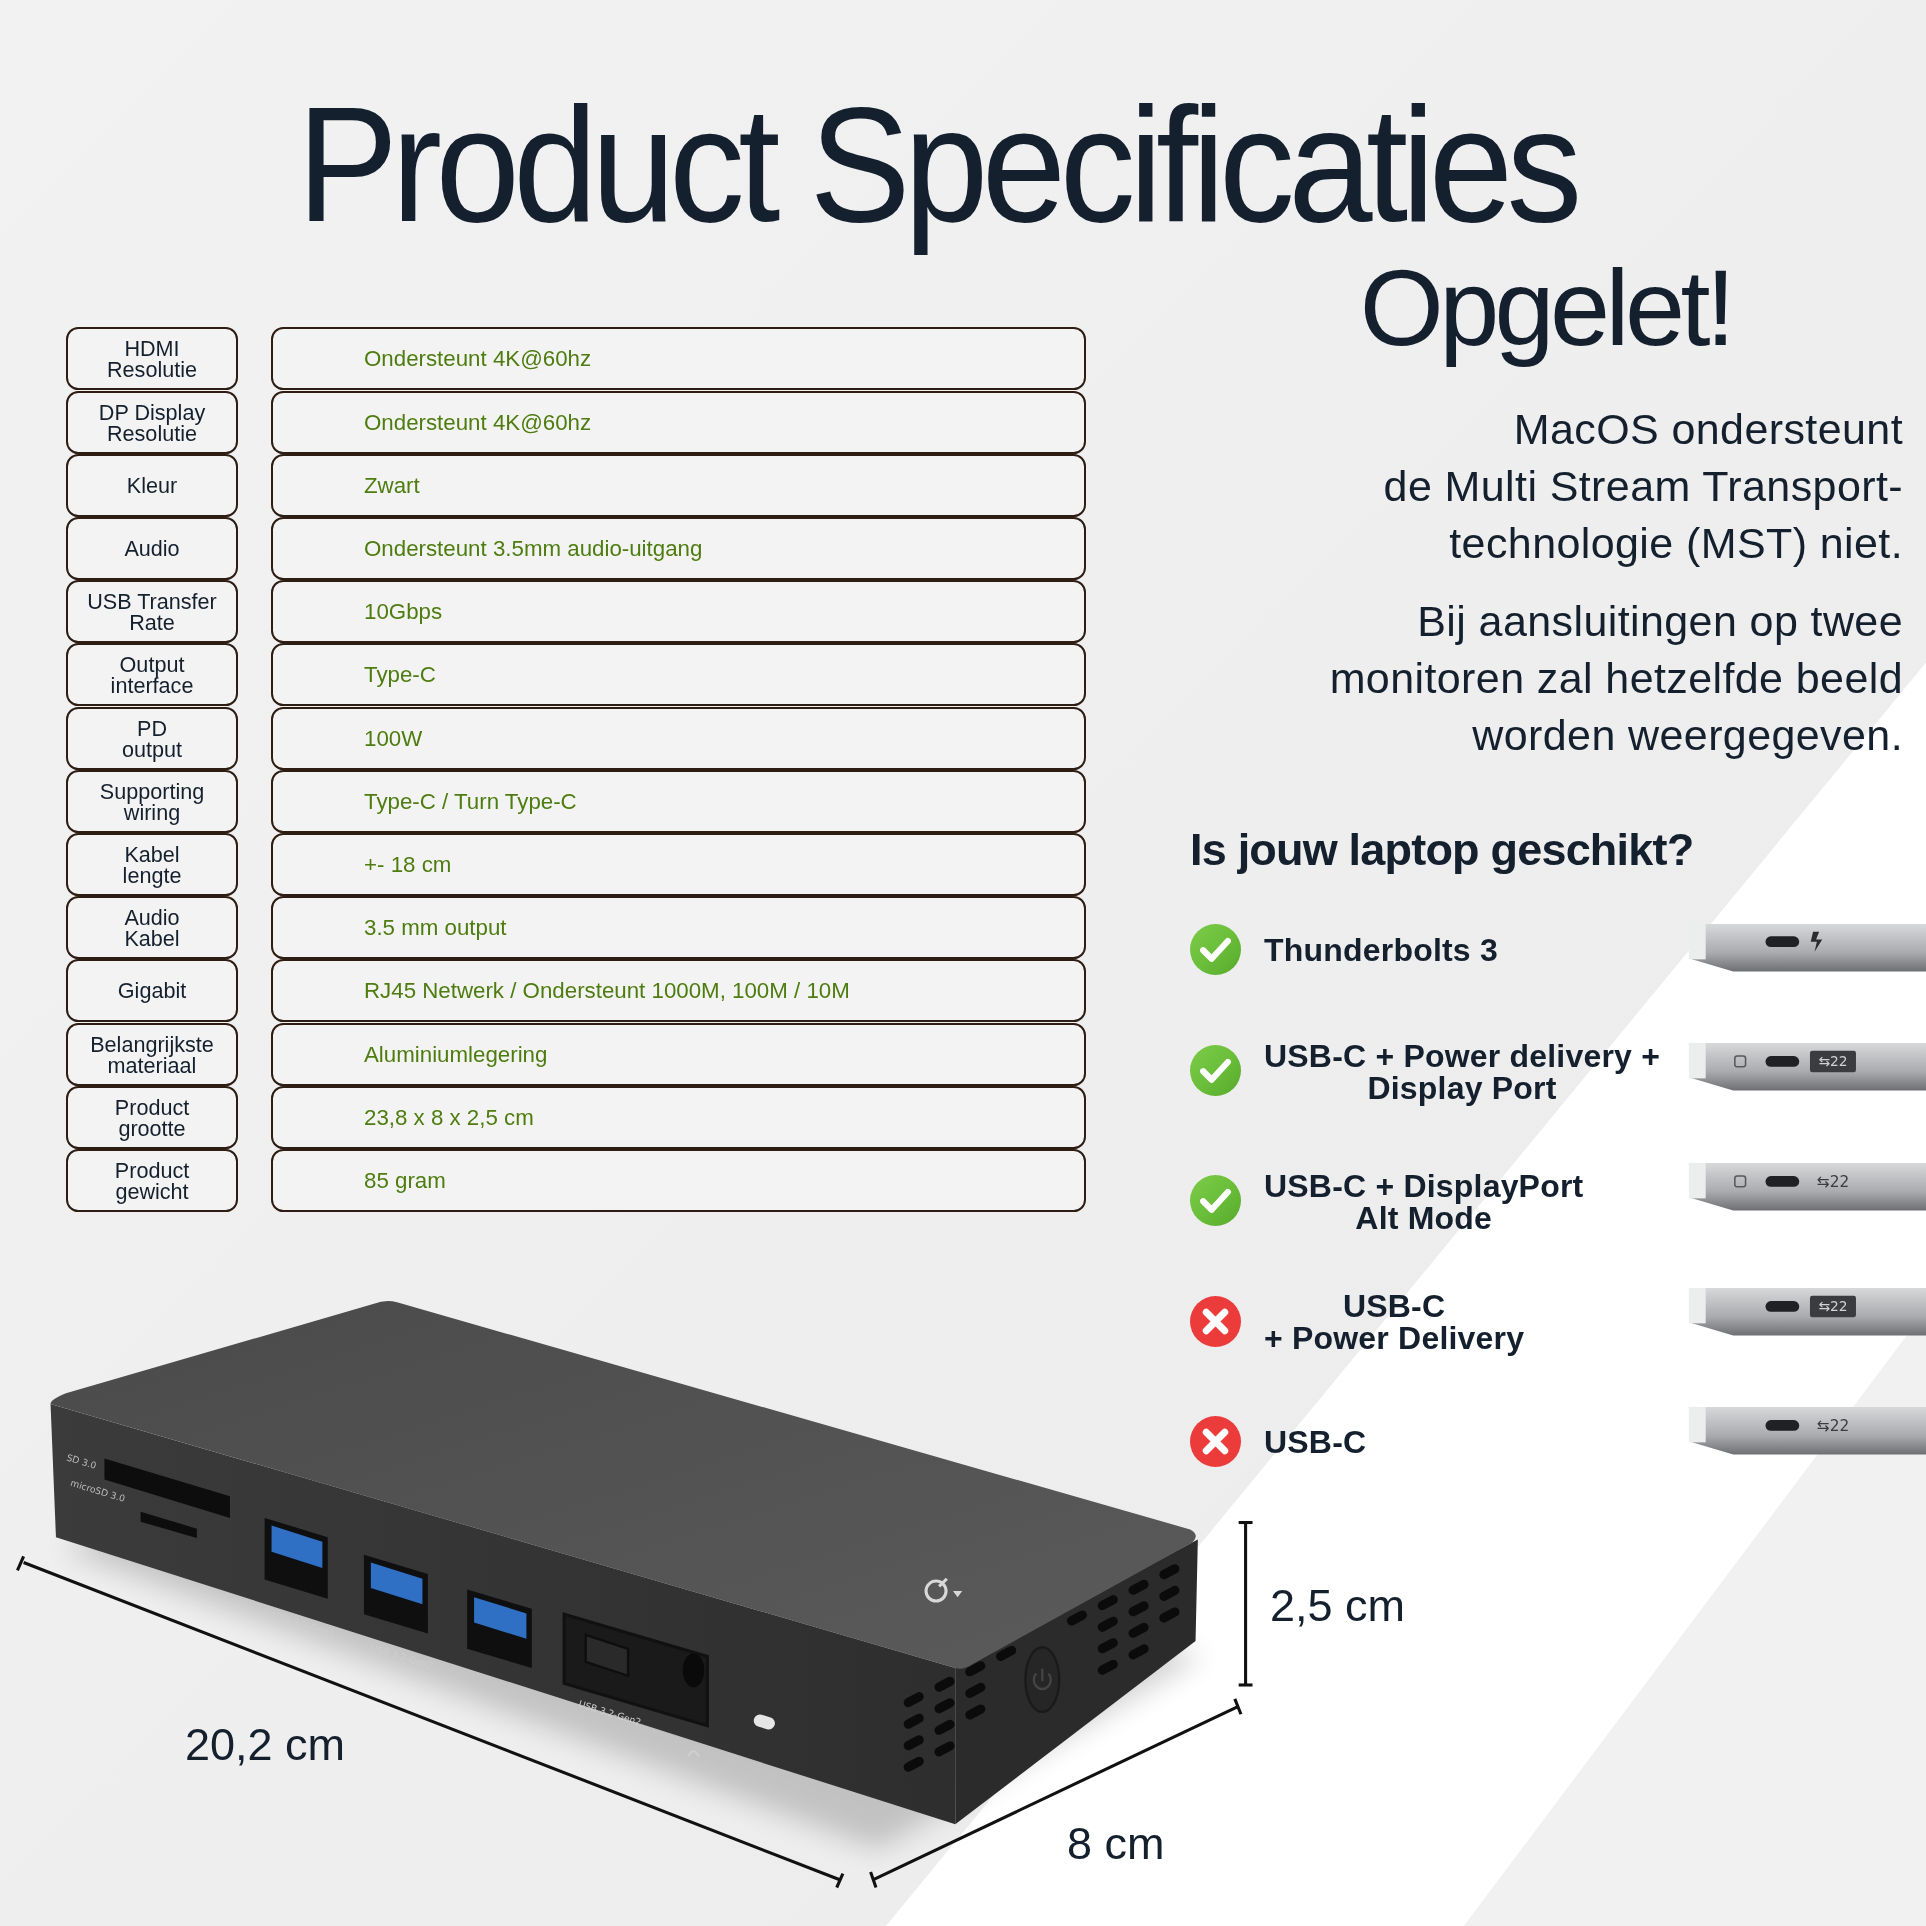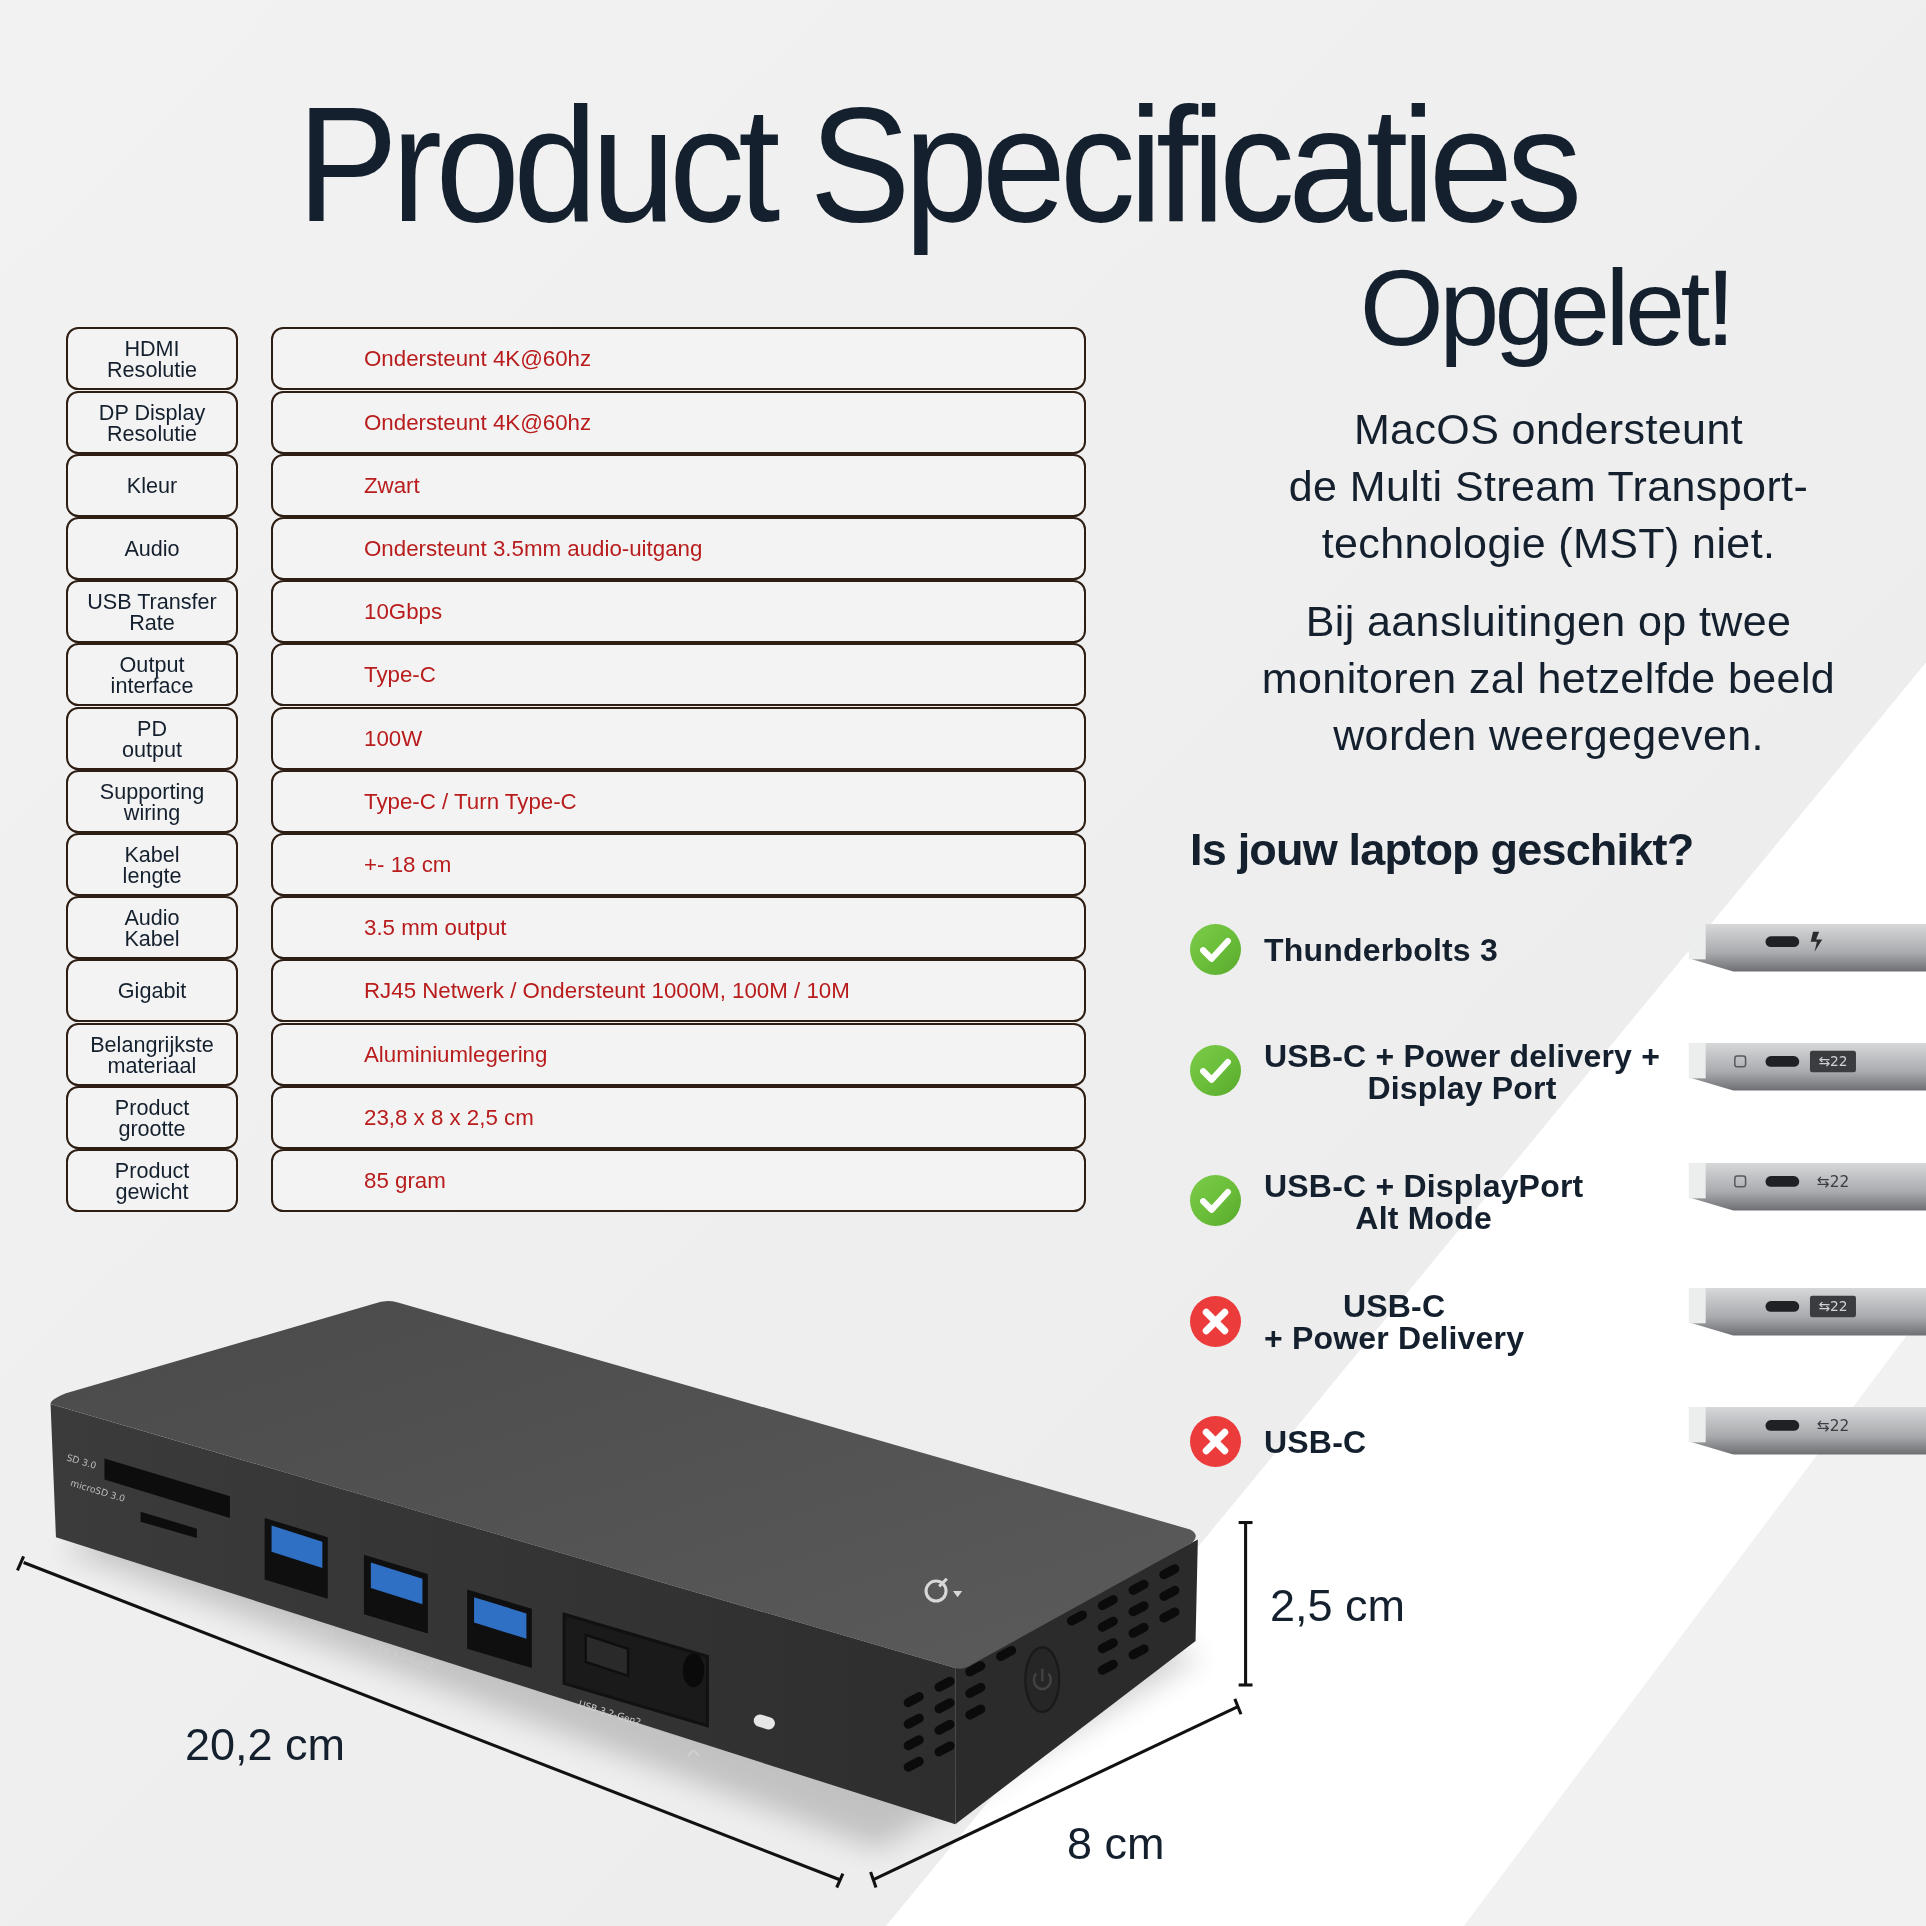--- a/index.html
+++ b/index.html
@@ -25,30 +25,30 @@
   .spec-label {
     position: absolute; left: 0; top: 0; width: 168px; height: 59px;
     border: 2.3px solid #2d1d12; border-radius: 12.3px; background: #f3f3f3;
     display: flex; align-items: center; justify-content: center; text-align: center;
     font-size: 21.6px; line-height: 21px; white-space: pre-line; color: #15202e;
   }
   .spec-value {
     position: absolute; left: 205px; top: 0; width: 811px; height: 59px;
     border: 2.3px solid #2d1d12; border-radius: 12.3px; background: #f3f3f3;
     display: flex; align-items: center; padding-left: 91px; box-sizing: content-box;
-    font-size: 22.3px; color: #b91c1c; width: 720px;
+    font-size: 22.3px; color: #4d7c0f; width: 720px;
   }
 
   
   .opgelet-title {
     position: absolute; left: 1241px; top: 254px; width: 609px; text-align: center;
     font-size: 108px; letter-spacing: -4.6px; line-height: 1;
   }
   .notice {
-    position: absolute; left: 1194px; width: 709px; text-align: center;
+    position: absolute; left: 1194px; width: 709px; text-align: right;
     font-size: 43px; line-height: 57px; white-space: pre-line; letter-spacing: 0.4px;
   }
   .compat-heading {
     position: absolute; left: 1190px; top: 824px;
     font-size: 45px; font-weight: 700; letter-spacing: -0.8px; white-space: nowrap;
   }
   .compat-item { position: absolute; left: 1190px; width: 493px; height: 92px; text-align: center; }
   .compat-icon {
     position: absolute; left: 0; width: 51px; height: 51px; border-radius: 50%;
   }

